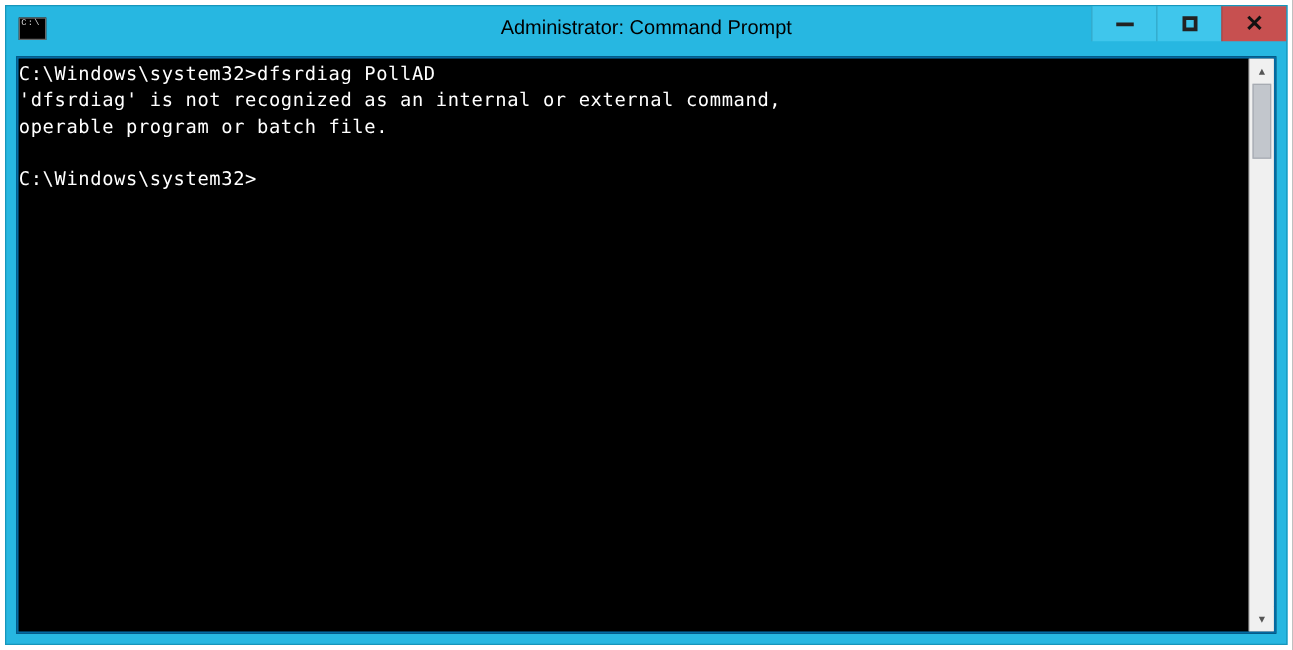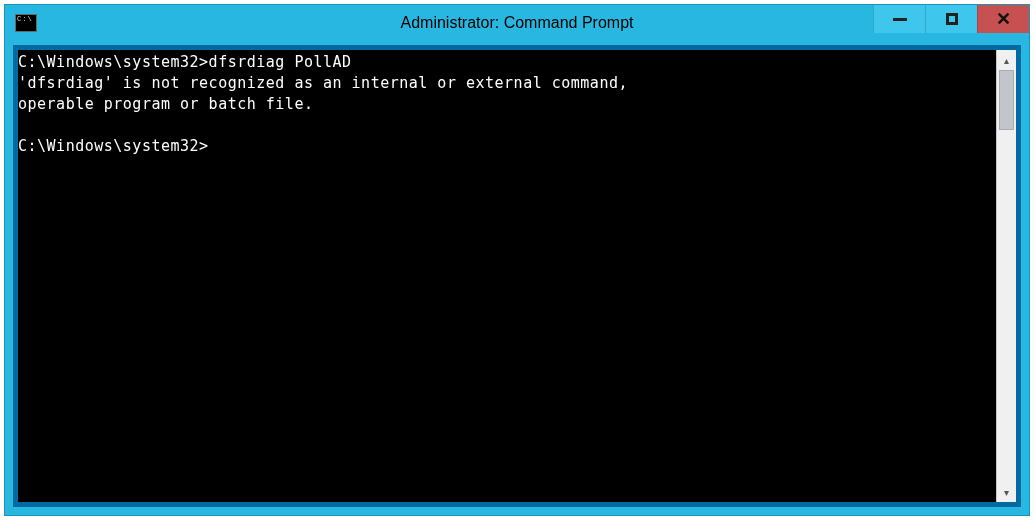--- a/index.html
+++ b/index.html
@@ -97,21 +97,21 @@
   }
 
   .client-area {
     position: absolute;
     left: 8px;
     right: 8px;
     top: 40px;
     bottom: 8px;
     display: flex;
     background: #000;
-    border: 5px solid #0369a1;
+    border: 2px solid #0369a1;
     box-sizing: border-box;
   }
   .console {
     flex: 1;
     background: #000;
     color: #fff;
     font-family: "Lucida Console", "Consolas", monospace;
     font-size: 15px;
     line-height: 21px;
     padding: 2px 2px 2px 0px;

